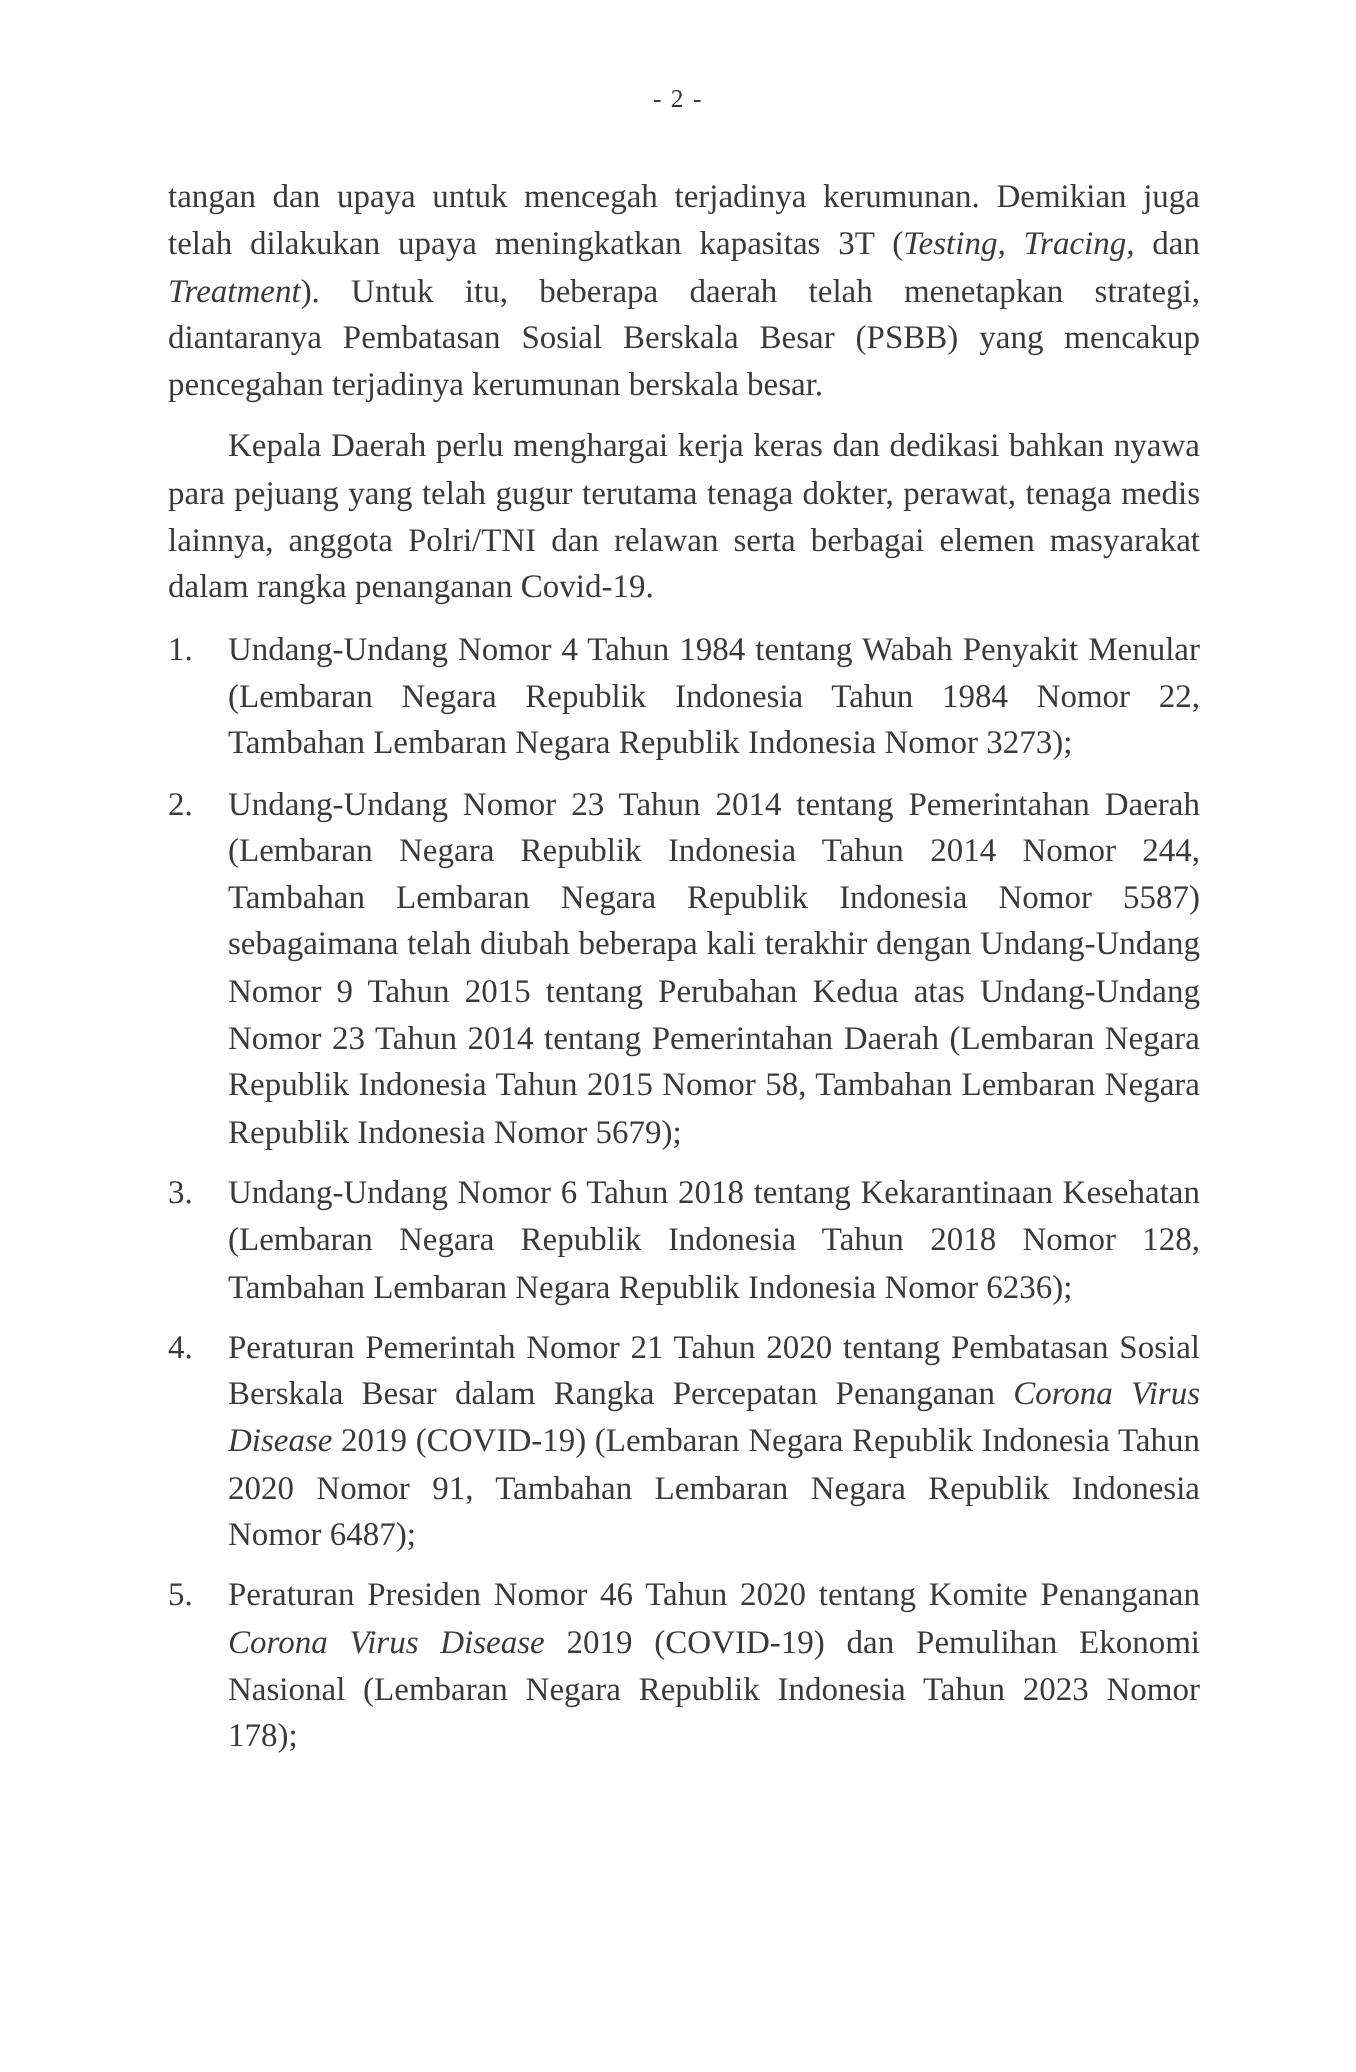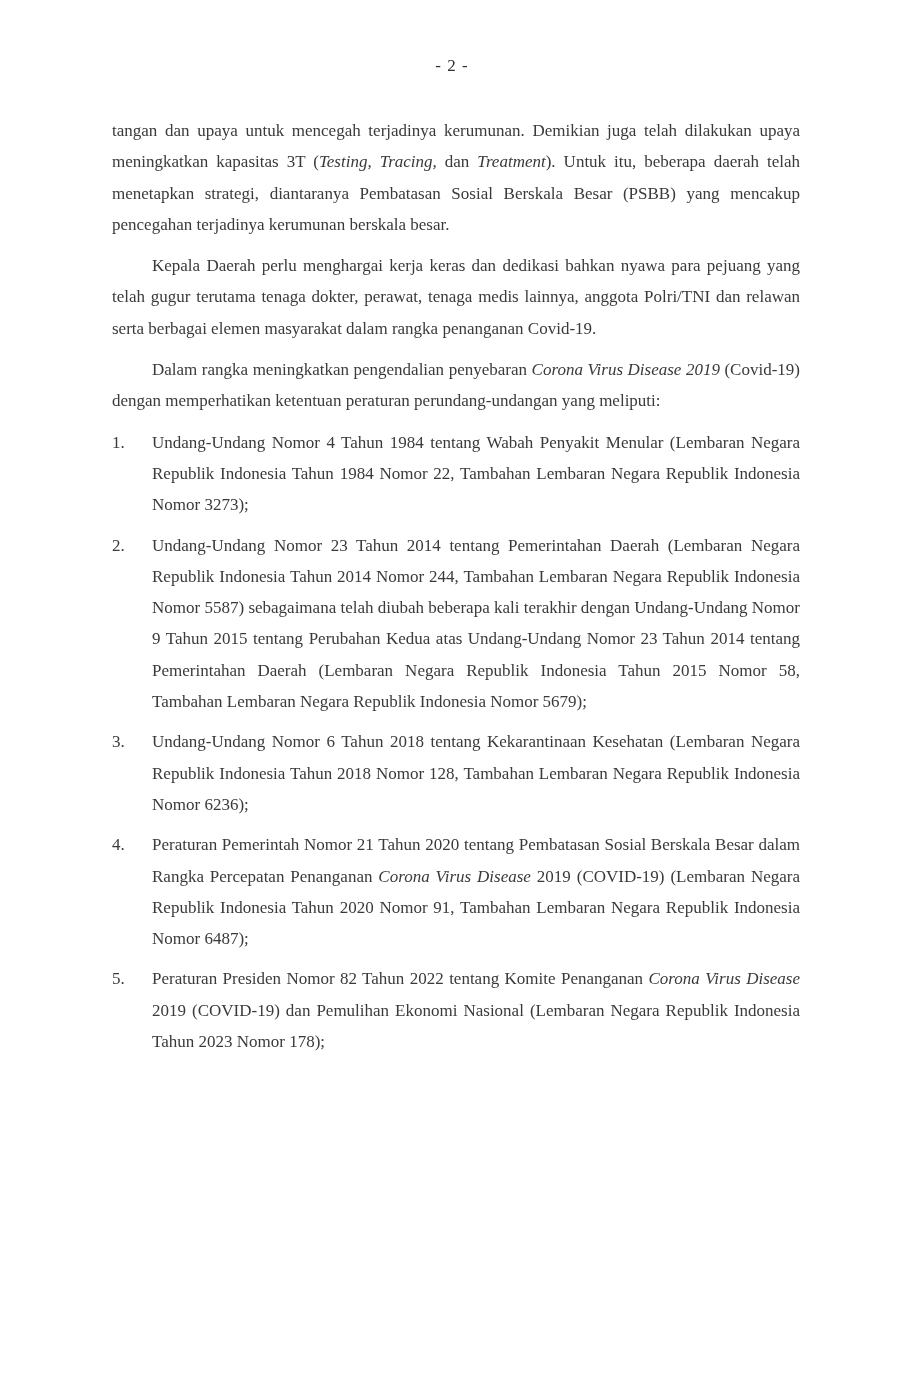--- a/index.html
+++ b/index.html
@@ -7,58 +7,57 @@
       width: 904px; height: 1381px; position: relative; overflow: hidden;
       font-family: "Liberation Serif", "DejaVu Serif", serif;
       color: #3a3a3a;
     }
     .page-number {
       position: absolute; top: 56px; left: 0; width: 904px;
       text-align: center; font-size: 17px; letter-spacing: 1px; color: #333;
     }
     .content {
       position: absolute; left: 112px; top: 115px; width: 688px;
-      font-size: 17px; line-height: 31.3px;
+      font-size: 22px; line-height: 31.3px;
     }
     .para {
       text-align: justify; margin: 0 0 10px 0;
     }
     .para.indent { text-indent: 40px; }
     .law-list { margin: 0; padding: 0; list-style: none; }
     .law-item {
       position: relative; padding-left: 40px; margin-bottom: 9px; text-align: justify;
     }
     .law-num { position: absolute; left: 0; top: 0; }
     em { font-style: italic; }
   </style>
 </head>
 <body>
 
 <div class="page-number">- 2 -</div>
 
 <div class="content">
   <p class="para"><span>tangan dan upaya untuk mencegah terjadinya kerumunan. Demikian juga telah dilakukan upaya meningkatkan kapasitas 3T (</span><em>Testing, Tracing,</em><span> dan </span><em>Treatment</em><span>). Untuk itu, beberapa daerah telah menetapkan strategi, diantaranya Pembatasan Sosial Berskala Besar (PSBB) yang mencakup pencegahan terjadinya kerumunan berskala besar.</span></p>
   <p class="para indent"><span>Kepala Daerah perlu menghargai kerja keras dan dedikasi bahkan nyawa para pejuang yang telah gugur terutama tenaga dokter, perawat, tenaga medis lainnya, anggota Polri/TNI dan relawan serta berbagai elemen masyarakat dalam rangka penanganan Covid-19.</span></p>
-  <p class="para indent"><span>Dalam rangka meningkatkan pengendalian penyebaran </span><em>Corona Virus Disease 2019</em><span> (Covid-19) dengan memperhatikan ketentuan peraturan perundang-undangan yang meliputi:</span></p>
 
   <ol class="law-list">
     <li class="law-item">
       <span class="law-num">1.</span>
       <span><span>Undang-Undang Nomor 4 Tahun 1984 tentang Wabah Penyakit Menular (Lembaran Negara Republik Indonesia Tahun 1984 Nomor 22, Tambahan Lembaran Negara Republik Indonesia Nomor 3273);</span></span>
     </li>
     <li class="law-item">
       <span class="law-num">2.</span>
       <span><span>Undang-Undang Nomor 23 Tahun 2014 tentang Pemerintahan Daerah (Lembaran Negara Republik Indonesia Tahun 2014 Nomor 244, Tambahan Lembaran Negara Republik Indonesia Nomor 5587) sebagaimana telah diubah beberapa kali terakhir dengan Undang-Undang Nomor 9 Tahun 2015 tentang Perubahan Kedua atas Undang-Undang Nomor 23 Tahun 2014 tentang Pemerintahan Daerah (Lembaran Negara Republik Indonesia Tahun 2015 Nomor 58, Tambahan Lembaran Negara Republik Indonesia Nomor 5679);</span></span>
     </li>
     <li class="law-item">
       <span class="law-num">3.</span>
       <span><span>Undang-Undang Nomor 6 Tahun 2018 tentang Kekarantinaan Kesehatan (Lembaran Negara Republik Indonesia Tahun 2018 Nomor 128, Tambahan Lembaran Negara Republik Indonesia Nomor 6236);</span></span>
     </li>
     <li class="law-item">
       <span class="law-num">4.</span>
       <span><span>Peraturan Pemerintah Nomor 21 Tahun 2020 tentang Pembatasan Sosial Berskala Besar dalam Rangka Percepatan Penanganan </span><em>Corona Virus Disease</em><span> 2019 (COVID-19) (Lembaran Negara Republik Indonesia Tahun 2020 Nomor 91, Tambahan Lembaran Negara Republik Indonesia Nomor 6487);</span></span>
     </li>
     <li class="law-item">
       <span class="law-num">5.</span>
-      <span><span>Peraturan Presiden Nomor 82 Tahun 2022 tentang Komite Penanganan </span><em>Corona Virus Disease</em><span> 2019 (COVID-19) dan Pemulihan Ekonomi Nasional (Lembaran Negara Republik Indonesia Tahun 2023 Nomor 178);</span></span>
+      <span><span>Peraturan Presiden Nomor 46 Tahun 2020 tentang Komite Penanganan </span><em>Corona Virus Disease</em><span> 2019 (COVID-19) dan Pemulihan Ekonomi Nasional (Lembaran Negara Republik Indonesia Tahun 2023 Nomor 178);</span></span>
     </li>
   </ol>
 </div>
 
 </body></html>

